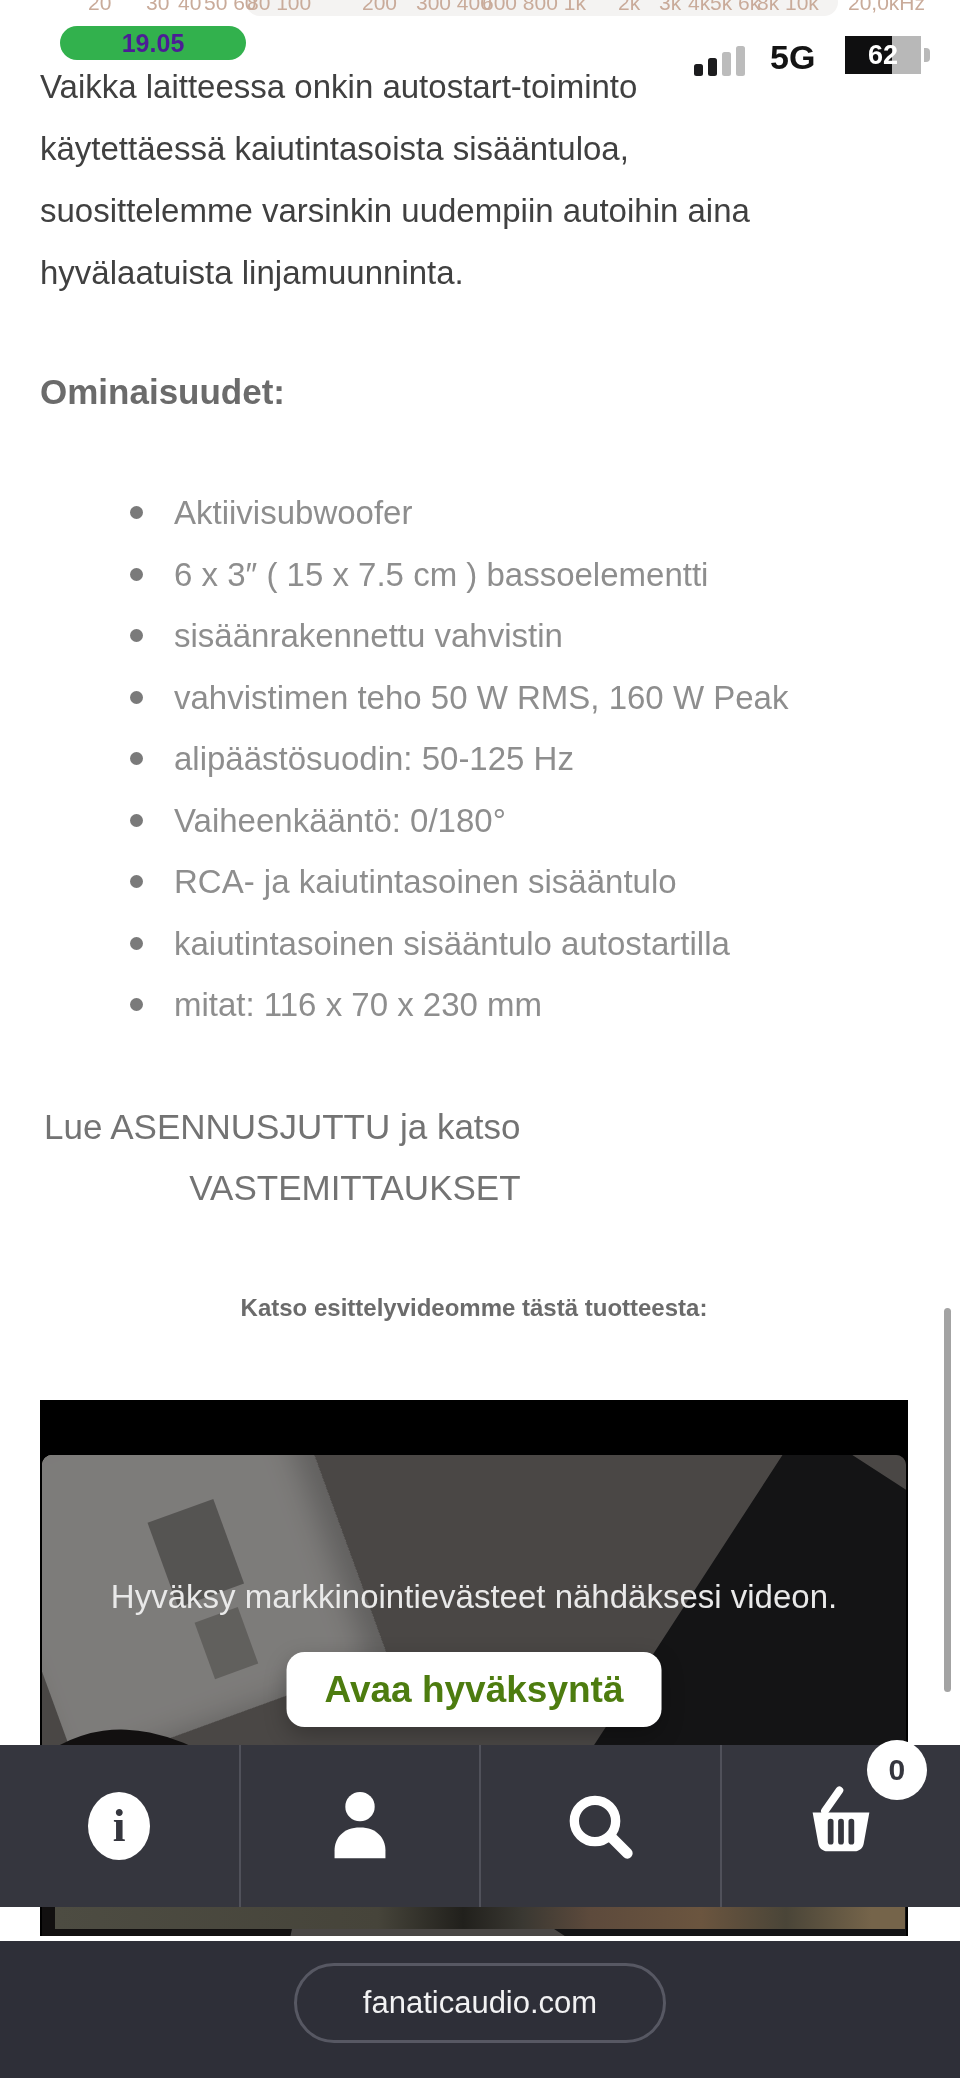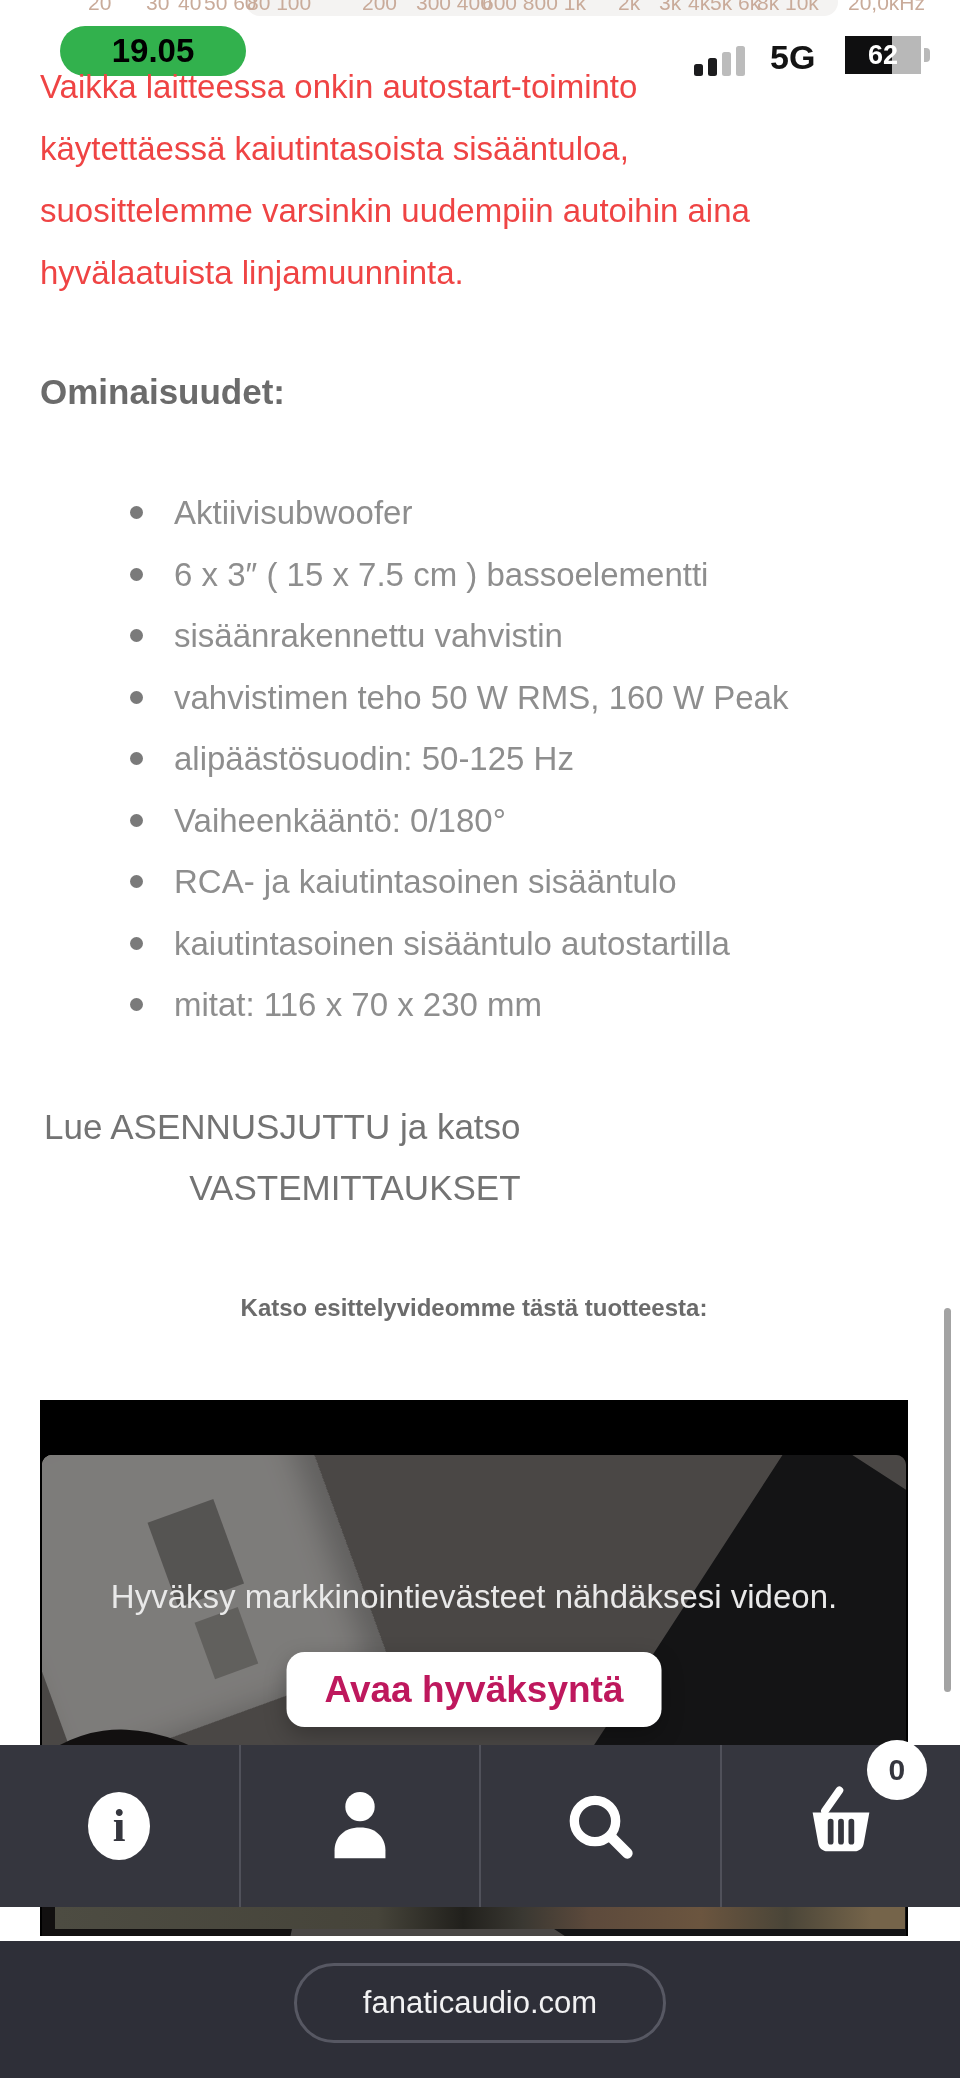--- a/index.html
+++ b/index.html
@@ -7,39 +7,39 @@
   body { font-family:"Liberation Sans","DejaVu Sans",sans-serif; position:relative; overflow:hidden; }
 
   .page { position:absolute; inset:0; background:#fff; }
 
   
   .axis-strip { position:absolute; left:0; top:0; width:932px; height:18px; overflow:hidden; }
   .axis-band { position:absolute; left:246px; top:-12px; width:592px; height:28px; background:#f4f3f2; border-radius:14px; }
   .axis-label { position:absolute; top:-9px; font-size:21px; color:#c9ab9a; white-space:nowrap; }
 
   
-  .time-pill { position:absolute; left:60px; top:26px; width:186px; height:50px; border-radius:25px;
-               background:#32b14d; color:#000000; font-size:33px; font-weight:bold;
+  .time-pill { position:absolute; left:60px; top:26px; width:186px; height:34px; border-radius:25px;
+               background:#32b14d; color:#4c1d95; font-size:25px; font-weight:bold;
                display:flex; align-items:center; justify-content:center; }
   .signal { position:absolute; left:694px; top:44px; width:64px; height:32px; }
   .signal i { position:absolute; bottom:0; width:9px; border-radius:2.5px; display:block; }
   .signal i:nth-child(1){ left:0;  height:12px; background:#1c1c1e; }
   .signal i:nth-child(2){ left:14px; height:18px; background:#1c1c1e; }
   .signal i:nth-child(3){ left:28px; height:24px; background:#bcbcbc; }
   .signal i:nth-child(4){ left:42px; height:30px; background:#bcbcbc; }
   .net-label { position:absolute; left:770px; top:38px; font-size:34px; font-weight:bold; color:#141414; }
   .battery { position:absolute; left:845px; top:36px; width:76px; height:38px; border-radius:0;
              background:#b8b8b8; overflow:hidden; }
   .battery .fill { position:absolute; left:0; top:0; bottom:0; width:62%; background:#0f0f10; }
   .battery .pct { position:absolute; inset:0; display:flex; align-items:center; justify-content:center;
                   color:#fff; font-size:27px; font-weight:bold; }
   .battery-cap { position:absolute; left:924px; top:48px; width:6px; height:14px; border-radius:0 4px 4px 0; background:#b9b9b9; }
 
   
-  .intro { position:absolute; left:40px; top:56px; width:880px; font-size:33px; line-height:62px; color:#ef4444; }
+  .intro { position:absolute; left:40px; top:56px; width:880px; font-size:33px; line-height:62px; color:#404040; }
   .h-features { position:absolute; left:40px; top:372px; font-size:35px; font-weight:bold; color:#6b6b6b; }
   .features { position:absolute; left:130px; top:482px; list-style:none; }
   .features li { position:relative; padding-left:44px; font-size:33px; line-height:61.5px; color:#8e8e8e; white-space:nowrap; }
   .features li .dot { position:absolute; left:0; top:24px; width:13px; height:13px; border-radius:50%; background:#7a7a7a; }
   .asennus-link { position:absolute; left:44px; top:1096px; font-size:35px; line-height:61px; color:#737373; text-decoration:none; display:block;text-align:right; }
   .h-video { position:absolute; left:40px; top:1294px; width:868px; text-align:center; font-size:24px; font-weight:bold; color:#6b6b6b; }
 
   
   .video { position:absolute; left:40px; top:1392px; width:868px; height:536px; overflow:hidden; background:#000;margin-top:8px; }
   .video .topbar { position:absolute; left:0; top:0; width:100%; height:55px; background:#000; }
@@ -55,21 +55,21 @@
                 border-radius:40% 60% 20% 20%; transform:rotate(12deg); }
   .thumb .finger { position:absolute; left:190px; bottom:40px; width:150px; height:90px; background:#7b6352;
                    border-radius:45px; transform:rotate(-25deg); }
   .thumb .cable { position:absolute; right:10px; bottom:80px; width:90px; height:50px; background:#b9a23c;
                   border-radius:10px; transform:rotate(40deg); }
   .thumb .dim { position:absolute; inset:0; background:rgba(16,16,18,.45); }
   .consent-text { position:absolute; left:0; top:178px; width:100%; text-align:center;
                   color:#e9e9e9; font-size:33px; }
   .consent-btn { position:absolute; left:50%; transform:translateX(-50%); top:252px; height:75px;
                  background:#fff; border:none; border-radius:18px; padding:0 38px;
-                 font-family:inherit; font-size:37px; font-weight:bold; color:#be185d;
+                 font-family:inherit; font-size:37px; font-weight:bold; color:#4d7c0f;
                  display:flex; align-items:center; white-space:nowrap; box-shadow:0 8px 22px rgba(0,0,0,.25); }
 
   
   .scrollbar { position:absolute; left:944px; top:1308px; width:7px; height:384px; border-radius:4px; background:#a3a3a3; }
 
   
   .bottom-nav { position:absolute; left:0; top:1745px; width:960px; height:162px; background:#35363e; display:flex; }
   .nav-cell { flex:1; display:flex; align-items:center; justify-content:center; position:relative; }
   .nav-cell + .nav-cell { border-left:2px solid #50515a; }
   .info-circle { width:62px; height:68px; border-radius:50%; background:#fff; display:flex; align-items:center; justify-content:center; }

